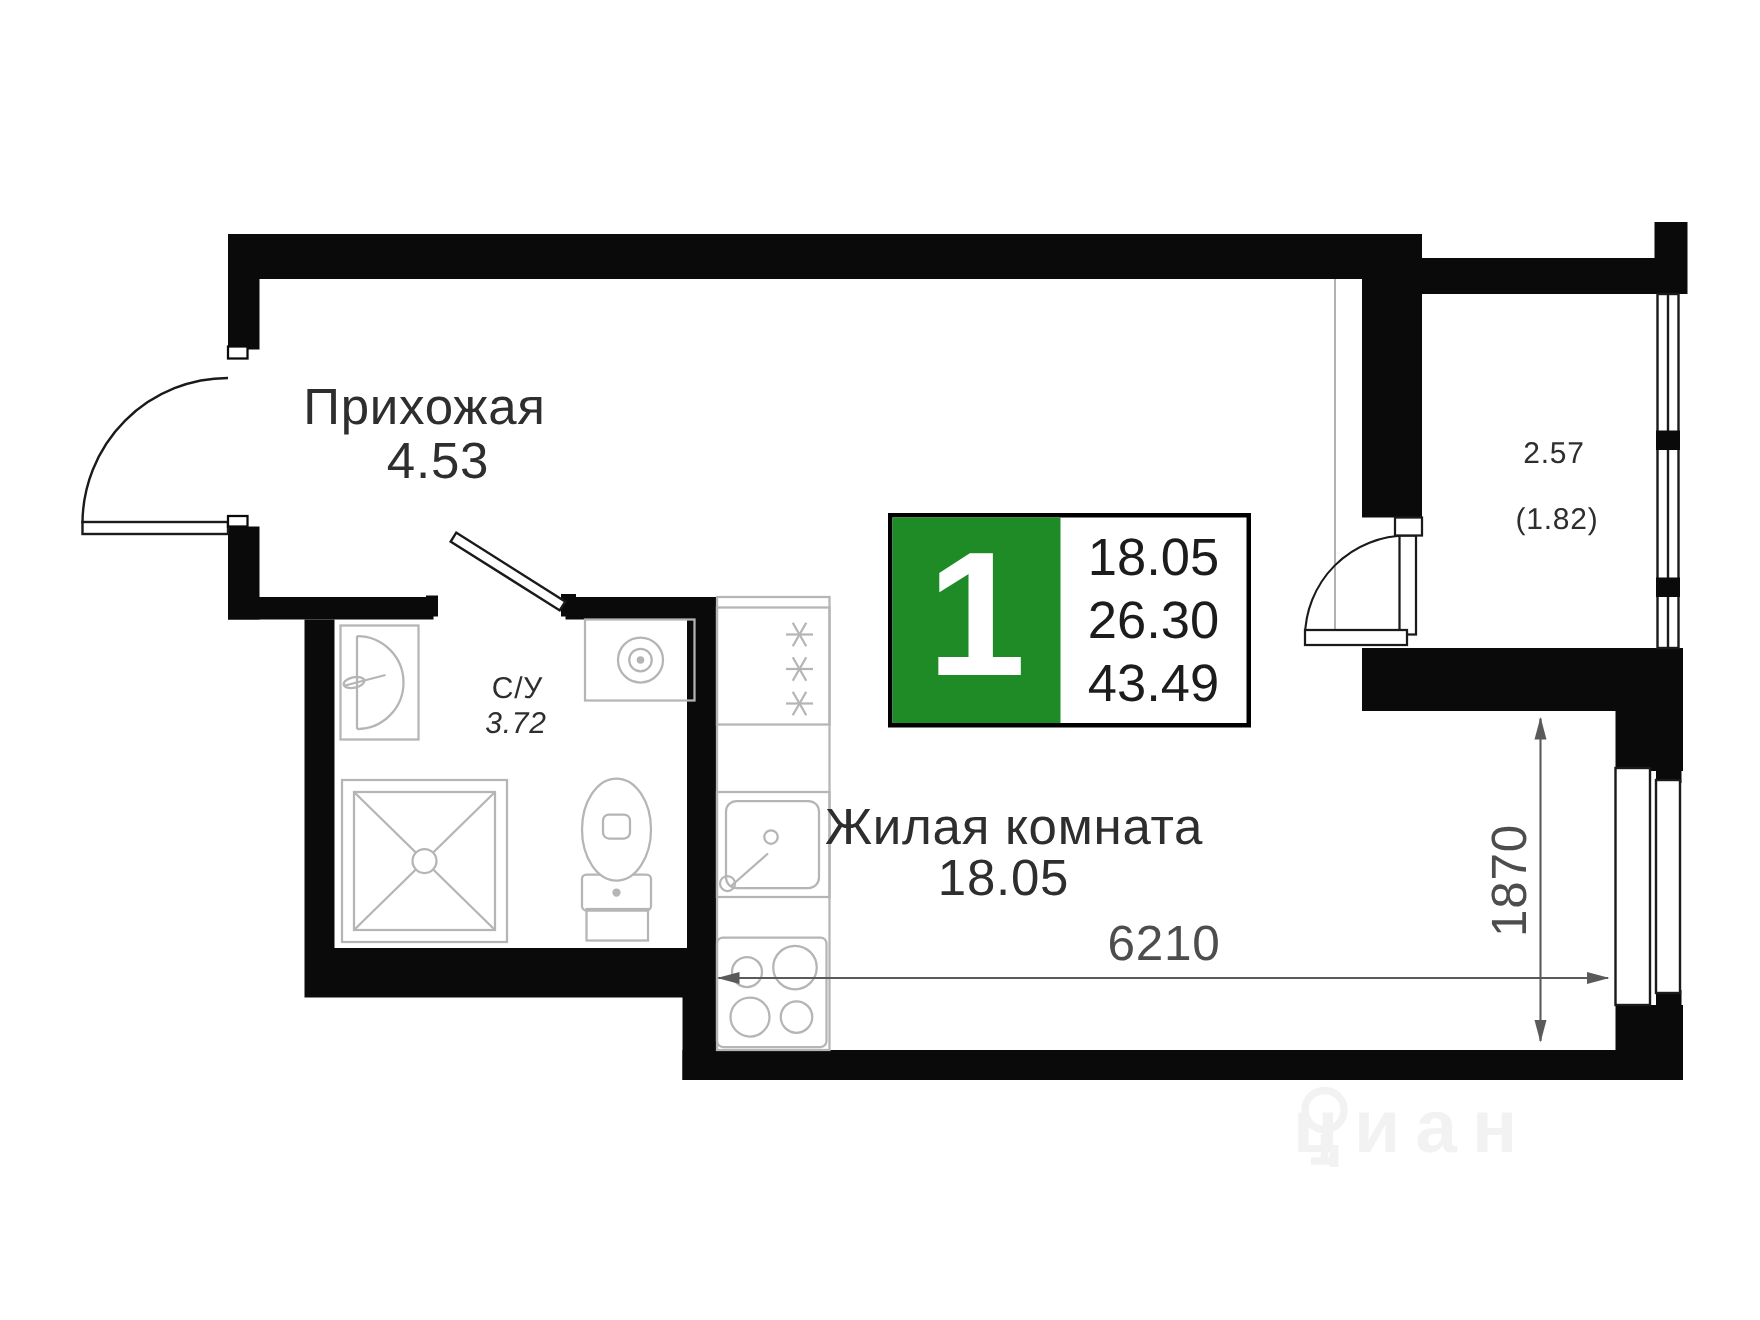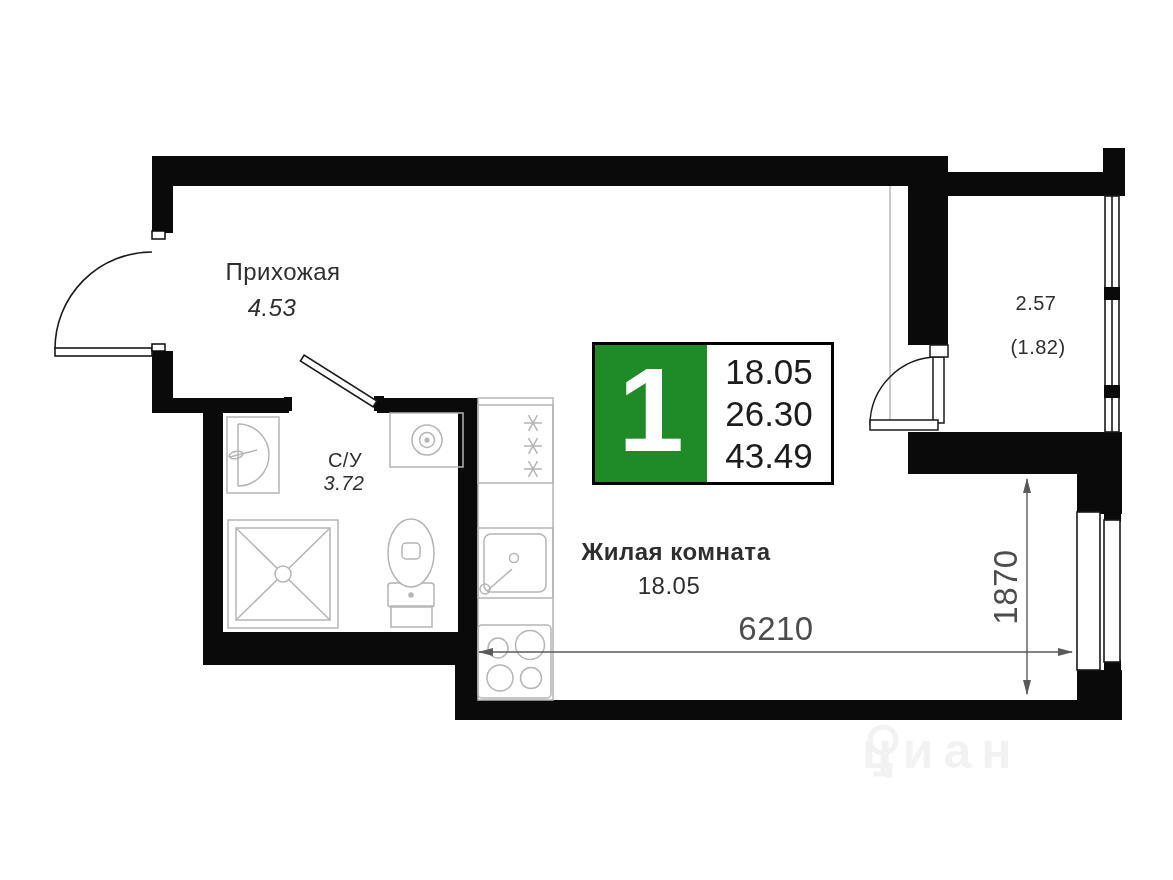--- a/index.html
+++ b/index.html
@@ -1,19 +1,19 @@
 <!DOCTYPE html>
 <html><head>
 <meta charset="utf-8">
 <style>
   html,body{margin:0;padding:0;background:#ffffff;}
   .stage{position:relative;width:1173px;height:880px;background:#ffffff;overflow:hidden;
          font-family:"Liberation Sans", sans-serif;}
   .stage svg{position:absolute;left:0;top:0;}
-  .label{position:absolute;transform:translate(-50%,-50%);color:#2e2e2e;font-size:24px;
+  .label{position:absolute;transform:translate(-50%,-50%);color:#2e2e2e;font-size:34px;
          white-space:nowrap;letter-spacing:0.5px;}
   .label.small{font-size:20px;}
   .label.dim{color:#4d4d4d;font-size:33px;}
   .label.dim-v{transform:translate(-50%,-50%) rotate(-90deg);}
   .badge{position:absolute;left:592px;top:342px;width:242px;height:143px;
          box-sizing:border-box;border:3px solid #000;background:#fff;display:flex;}
   .badge-green{width:112px;height:100%;display:flex;align-items:center;justify-content:center;}
   .badge-one{color:#fff;font-size:118px;font-weight:800;line-height:1;transform:translateY(-4px);}
   .badge-nums{flex:1;display:flex;flex-direction:column;align-items:center;justify-content:center;
               color:#1c1c1c;font-size:35px;line-height:42px;}
@@ -157,26 +157,26 @@
       <polygon points="1073,652 1058,648 1058,656" stroke="none"></polygon>
     </g>
     <g stroke="#5a5a5a" stroke-width="1.4" fill="#5a5a5a">
       <line x1="1027" y1="479" x2="1027" y2="694"></line>
       <polygon points="1027,478 1023,493 1031,493" stroke="none"></polygon>
       <polygon points="1027,695 1023,680 1031,680" stroke="none"></polygon>
     </g>
   </svg>
 
   <div class="label" style="left:283px;top:272px;">Прихожая</div>
-  <div class="label" style="left:272px;top:308px;font-style:italic;">4.53</div>
+  <div class="label" style="left:292px;top:308px;">4.53</div>
 
   <div class="label small" style="left:345px;top:460px;">С/У</div>
   <div class="label small" style="left:344px;top:483px;font-style:italic;">3.72</div>
 
-  <div class="label" style="left:676px;top:552px;font-weight:bold;">Жилая комната</div>
+  <div class="label" style="left:676px;top:552px;">Жилая комната</div>
   <div class="label" style="left:669px;top:586px;">18.05</div>
 
   <div class="label small" style="left:1036px;top:303px;">2.57</div>
   <div class="label small" style="left:1038px;top:347px;">(1.82)</div>
 
   <div class="label dim" style="left:776px;top:629px;">6210</div>
   <div class="label dim dim-v" style="left:1006px;top:587px;">1870</div>
 
   <div class="badge">
     <div class="badge-green" style="background:#1f8b27;">

